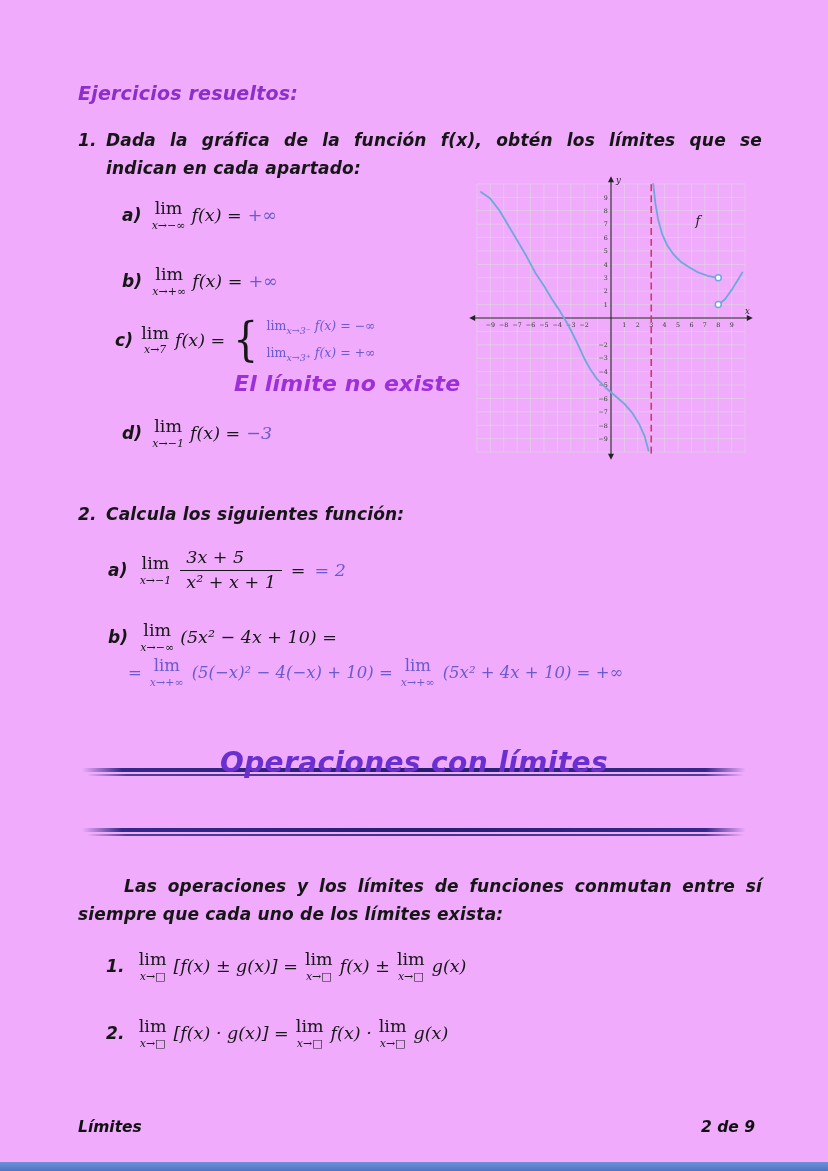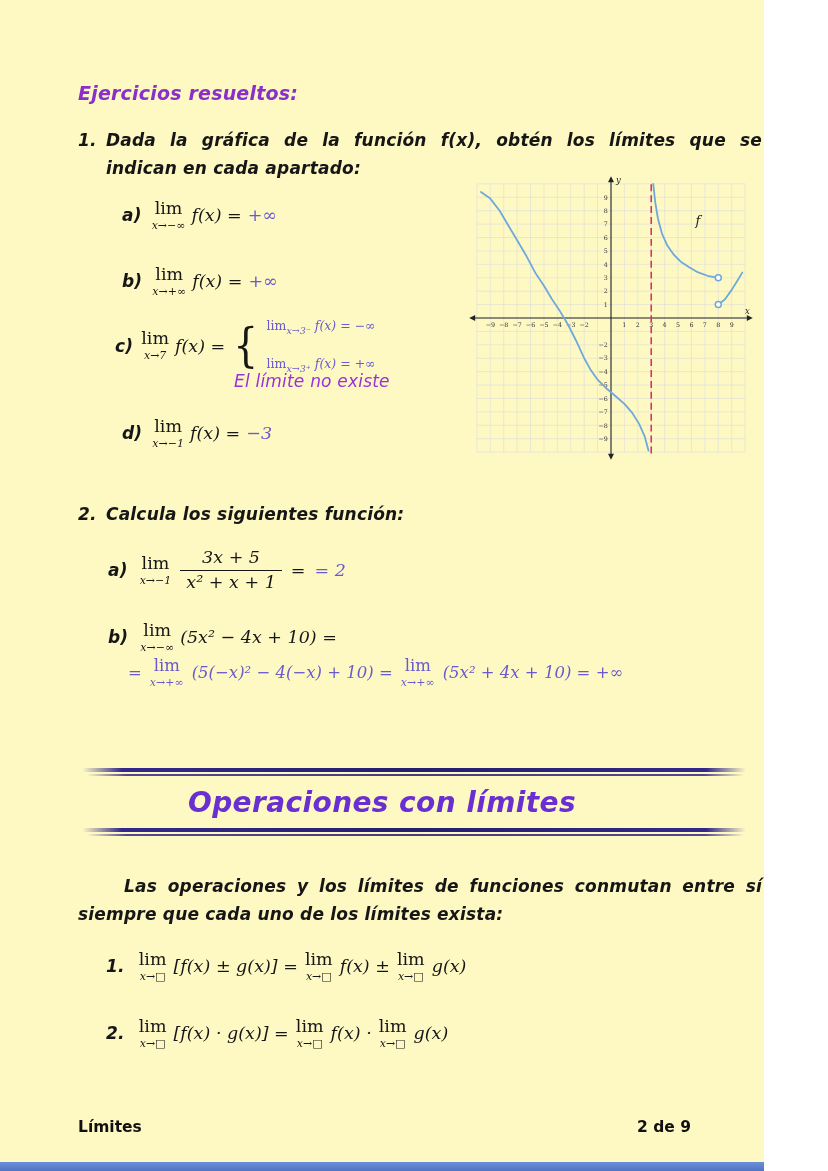--- a/index.html
+++ b/index.html
@@ -1,56 +1,56 @@
 <!DOCTYPE html>
 <html style="--heading-purple: #8a2fc9; --answer-purple: #6a5acd; --note-purple: #9b30d9; --title-purple: #6a2fd0; --divider-dark: #34298a;"><head>
 <meta charset="utf-8">
 <style>
   * { margin:0; padding:0; box-sizing:border-box; }
   html,body { background:#ffffff; }
   .page {
-    position:relative; width:764px; height:1171px; background:#fef9c3;
+    position:relative; width:828px; height:1171px; background:#f0abfc;
     overflow:hidden; font-family:"DejaVu Sans", sans-serif;
   }
   .abs { position:absolute; }
   .row { display:flex; align-items:center; }
   .hand {
     font-family:"DejaVu Sans", sans-serif; font-style:italic; font-weight:600;
     font-size:17px; color:#161616; letter-spacing:0.2px;
   }
   .purple { color:var(--heading-purple); }
   .heading { font-size:19px; font-weight:700; }
   .justify { text-align:justify; text-align-last:justify; }
   .math { font-family:"DejaVu Serif", serif; font-style:italic; font-size:17.5px; color:#161616; }
   .mrow { display:inline-flex; align-items:center; gap:6px; }
   .lim { display:inline-flex; flex-direction:column; align-items:center; line-height:1; }
   .lim .w { font-style:normal; }
   .lim .s { font-size:11px; margin-top:2px; }
-  .frac { display:inline-flex; flex-direction:column; align-items:center; line-height:1.25; }
+  .frac { display:inline-flex; flex-direction:column; align-items:flex-start; line-height:1.25; }
   .frac > span { padding:1px 6px; }
   .frac .den { border-top:1.4px solid currentColor; }
   .ans { color:var(--answer-purple); }
   .brace {
     font-family:"DejaVu Serif", serif; font-style:normal; font-weight:300;
     font-size:46px; line-height:0.82; color:#161616; transform:scaleX(0.85);
   }
-  .cases { display:inline-flex; flex-direction:column; gap:20px; font-size:12.5px; color:var(--answer-purple); }
+  .cases { display:inline-flex; flex-direction:column; gap:9px; font-size:12.5px; color:var(--answer-purple); }
   .case .w { font-style:normal; }
   .case sub { font-size:9.5px; }
-  .note { color:var(--note-purple); font-size:17px; font-weight:400; }
+  .note { color:var(--note-purple); font-size:22px; font-weight:700; }
   .section-title {
     font-family:"DejaVu Sans", sans-serif; font-style:italic; font-weight:700;
     font-size:28px; color:var(--title-purple); text-align:center; letter-spacing:0.4px;
   }
   .divider {
     height:3.5px; border-radius:2px;
     background:linear-gradient(90deg, rgba(44,36,130,0) 0%, var(--divider-dark) 6%, #241f6e 50%, var(--divider-dark) 94%, rgba(44,36,130,0) 100%);
   }
   .divider.thin { height:1.8px; margin-top:2.5px; width:99%; margin-left:5px; opacity:0.85; }
-  .footer { font-family:"DejaVu Sans", sans-serif; font-weight:700; font-size:15.5px; color:#111; }
+  .footer { font-family:"DejaVu Sans", sans-serif; font-style:italic; font-weight:700; font-size:15.5px; color:#111; }
   .bottom-bar { position:absolute; left:0; right:0; bottom:0; height:9px; background:linear-gradient(180deg, #6d8fd9, #4f74c2); }
   svg text { font-family:"DejaVu Serif", serif; }
 </style>
 </head>
 <body>
 
 <div class="page">
 
   <div class="abs hand purple heading" style="left:78px; top:82px;">Ejercicios resueltos:</div>
 
@@ -246,21 +246,21 @@
       <span class="w">lim</span>
       <span class="s">x→+∞</span>
     </span>
     <span>(5x² + 4x + 10) = +∞</span>
   </div>
 
   <div class="abs" style="left:82px; top:768px; width:664px;">
     <div class="divider"></div>
     <div class="divider thin"></div>
   </div>
-  <div class="abs section-title" style="left:0; right:0; top:786px;">Operaciones con límites</div>
+  <div class="abs section-title" style="left:0; right:0; top:746px;">Operaciones con límites</div>
   <div class="abs" style="left:82px; top:828px; width:664px;">
     <div class="divider"></div>
     <div class="divider thin"></div>
   </div>
 
   <div class="abs hand justify" style="left:78px; top:876px; width:684px; text-indent:46px;">Las operaciones y los límites de funciones conmutan entre sí</div>
   <div class="abs hand" style="left:78px; top:904px;">siempre que cada uno de los límites exista:</div>
 
   <div class="abs row" style="left:106px; top:951px; gap:14px;">
     <span class="hand">1.</span>

